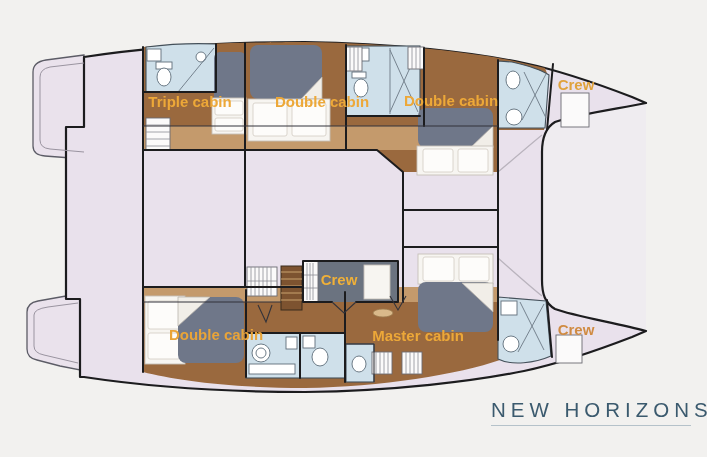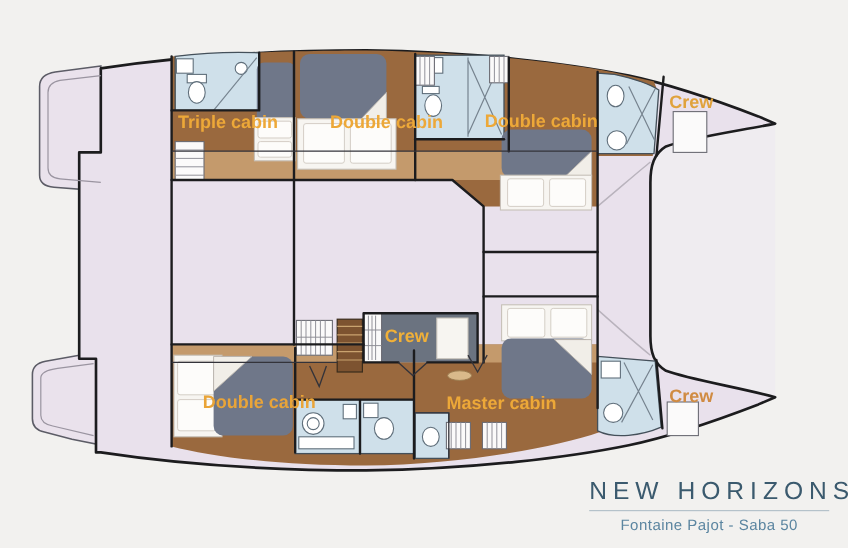--- a/index.html
+++ b/index.html
@@ -222,15 +222,14 @@
       <text class="cabin-label" x="339" y="285" fill="#f0b038">Crew</text>
       <text class="cabin-label" x="216" y="340" fill="#e9a438">Double cabin</text>
       <text class="cabin-label" x="418" y="341" fill="#eda838">Master cabin</text>
       <text class="cabin-label" x="576" y="335" fill="#d08b42">Crew</text>
     </g>
   </svg>
 
   <div class="title-block">
     <div class="brand-title">NEW HORIZONS 2</div>
     <div class="brand-rule"></div>
-    <div class="brand-sub">Fontaine Pajot - Saba 50</div>
   </div>
 </div>
 
 </body></html>

